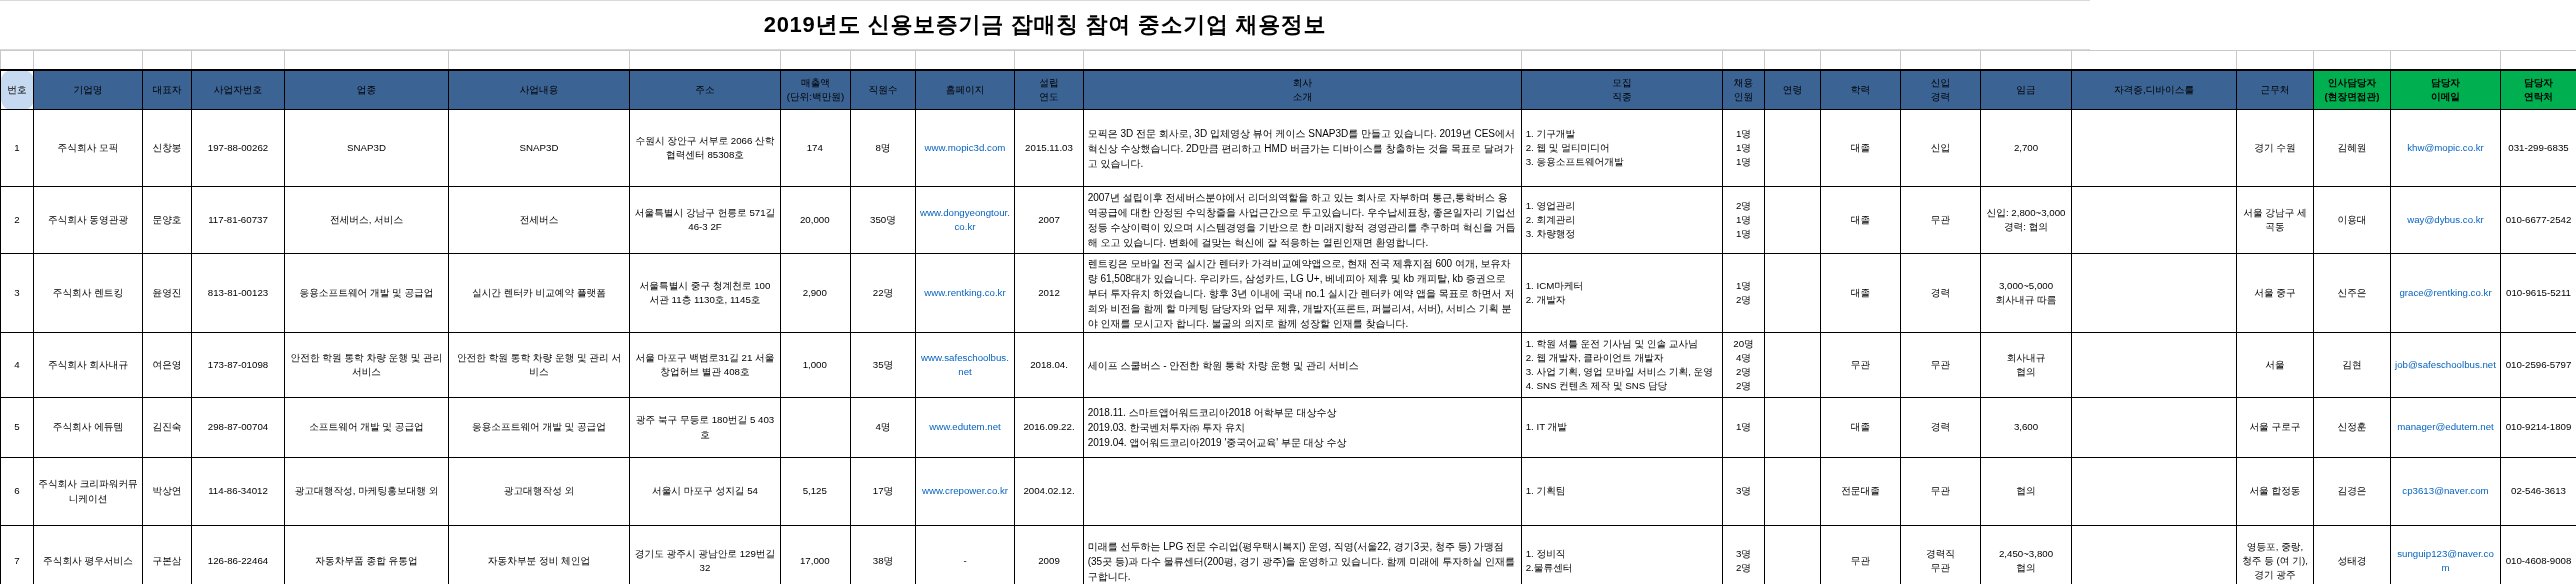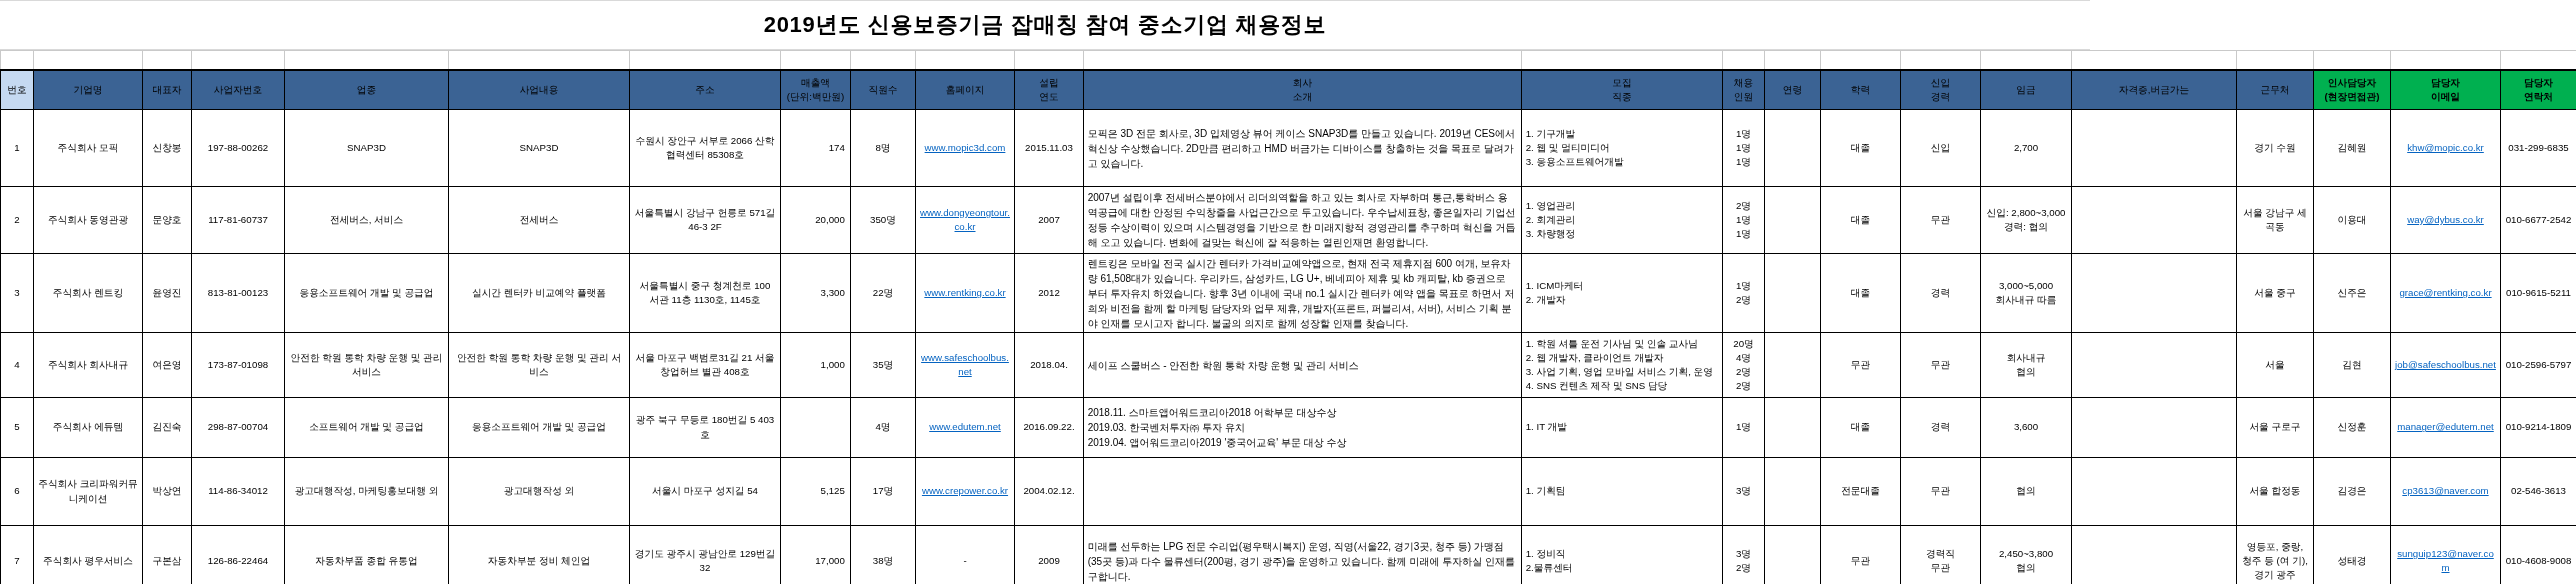--- a/index.html
+++ b/index.html
@@ -23,27 +23,27 @@
     font-size:9.7px;line-height:1.45;
     padding:1.5px 3.7px;vertical-align:middle;text-align:center;
     white-space:pre-line;word-break:break-word;overflow:hidden;
   }
   tr.spacer td{border:0.7px solid #c9c9c9;height:18px;background:#fff;padding:0;}
   tr.header th{
     background:var(--header_blue,#3B6394);
     height:35px;font-weight:normal;color:#000;
     border-top:2.2px solid #000;border-bottom:1.5px solid #000;
   }
-  tr.header th.light{background:var(--header_light,#C5D9F1);}
+  tr.header th.light{background:var(--header_light,#C5D9F1);border-radius:11px;}
   tr.header th.green{background:var(--header_green,#00B050);font-weight:bold;}
   tbody td{background:#fff;}
   td.left{text-align:left;}
-  td.right{text-align:right;padding-right:5.2px;}
+  td.right{text-align:center;padding-right:5.2px;}
   td.intro{font-size:10px;line-height:1.5;}
-  .link{color:var(--link,#0563C1);text-decoration:underline;cursor:pointer;}
+  .link{color:var(--link,#0563C1);cursor:pointer;}
   tbody tr:nth-child(1){height:77px;}
   tbody tr:nth-child(2){height:67px;}
   tbody tr:nth-child(3){height:67px;}
   tbody tr:nth-child(4){height:65px;}
   tbody tr:nth-child(5){height:60px;}
   tbody tr:nth-child(6){height:68px;}
   tbody tr:nth-child(7){height:71px;}
 </style>
 </head>
 <body>
@@ -121,21 +121,21 @@
 소개</th>
         <th>모집
 직종</th>
         <th>채용
 인원</th>
         <th>연령</th>
         <th>학력</th>
         <th>신입
 경력</th>
         <th>임금</th>
-        <th>자격증,버금가는</th>
+        <th>자격증,디바이스를</th>
         <th>근무처</th>
         <th class="green">인사담당자
 (현장면접관)</th>
         <th class="green">담당자
 이메일</th>
         <th class="green">담당자
 연락처</th>
       </tr>
     </thead>
     <tbody id="rows">
@@ -199,21 +199,21 @@
     <td>010-6677-2542</td>
   </tr>
         <tr>
     <td>3</td>
     <td>주식회사 렌트킹</td>
     <td>윤영진</td>
     <td>813-81-00123</td>
     <td>응용소프트웨어 개발 및 공급업</td>
     <td>실시간 렌터카 비교예약 플랫폼</td>
     <td>서울특별시 중구 청계천로 100 서관 11층 1130호, 1145호</td>
-    <td class="right">3,300</td>
+    <td class="right">2,900</td>
     <td>22명</td>
     <td class="link-col"><span class="link">www.rentking.co.kr</span></td>
     <td>2012</td>
     <td class="left intro">렌트킹은 모바일 전국 실시간 렌터카 가격비교예약앱으로, 현재 전국 제휴지점 600 여개, 보유차량 61,508대가 있습니다. 우리카드, 삼성카드, LG U+, 베네피아 제휴 및 kb 캐피탈, kb 증권으로 부터 투자유치 하였습니다. 향후 3년 이내에 국내 no.1 실시간 렌터카 예약 앱을 목표로 하면서 저희와 비전을 함께 할 마케팅 담당자와 업무 제휴, 개발자(프론트, 퍼블리셔, 서버), 서비스 기획 분야 인재를 모시고자 합니다. 불굴의 의지로 함께 성장할 인재를 찾습니다.</td>
     <td class="left">1. ICM마케터
 2. 개발자</td>
     <td>1명
 2명</td>
     <td></td>
     <td>대졸</td>

